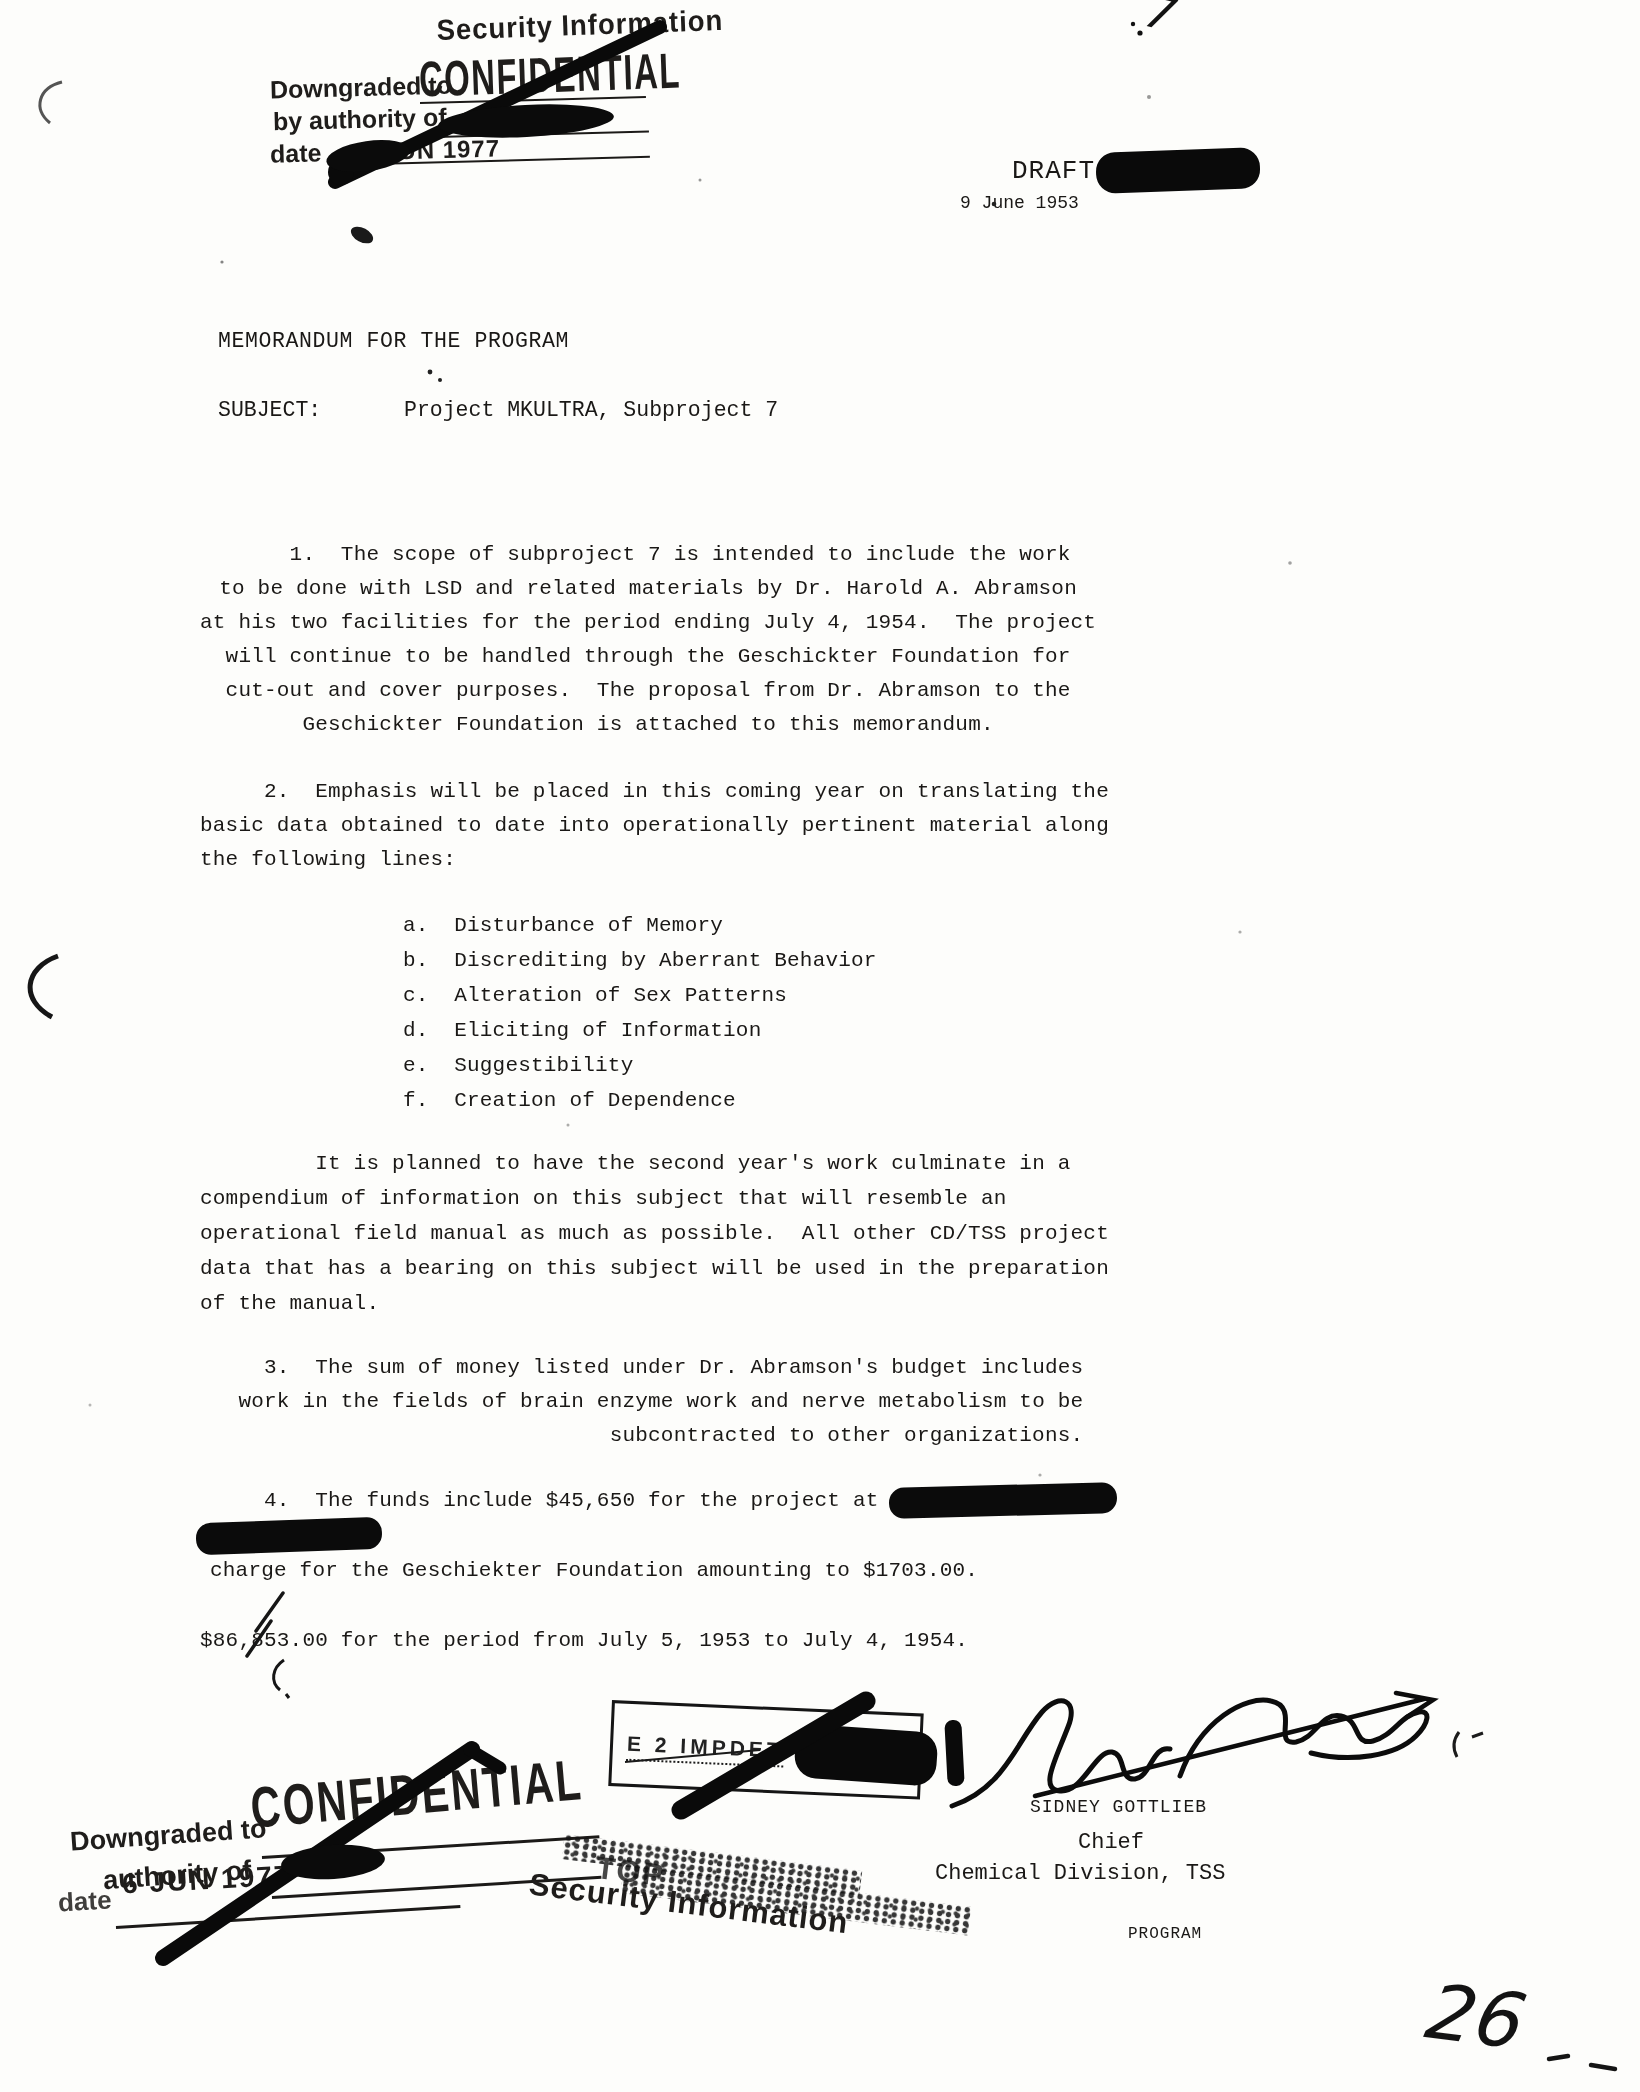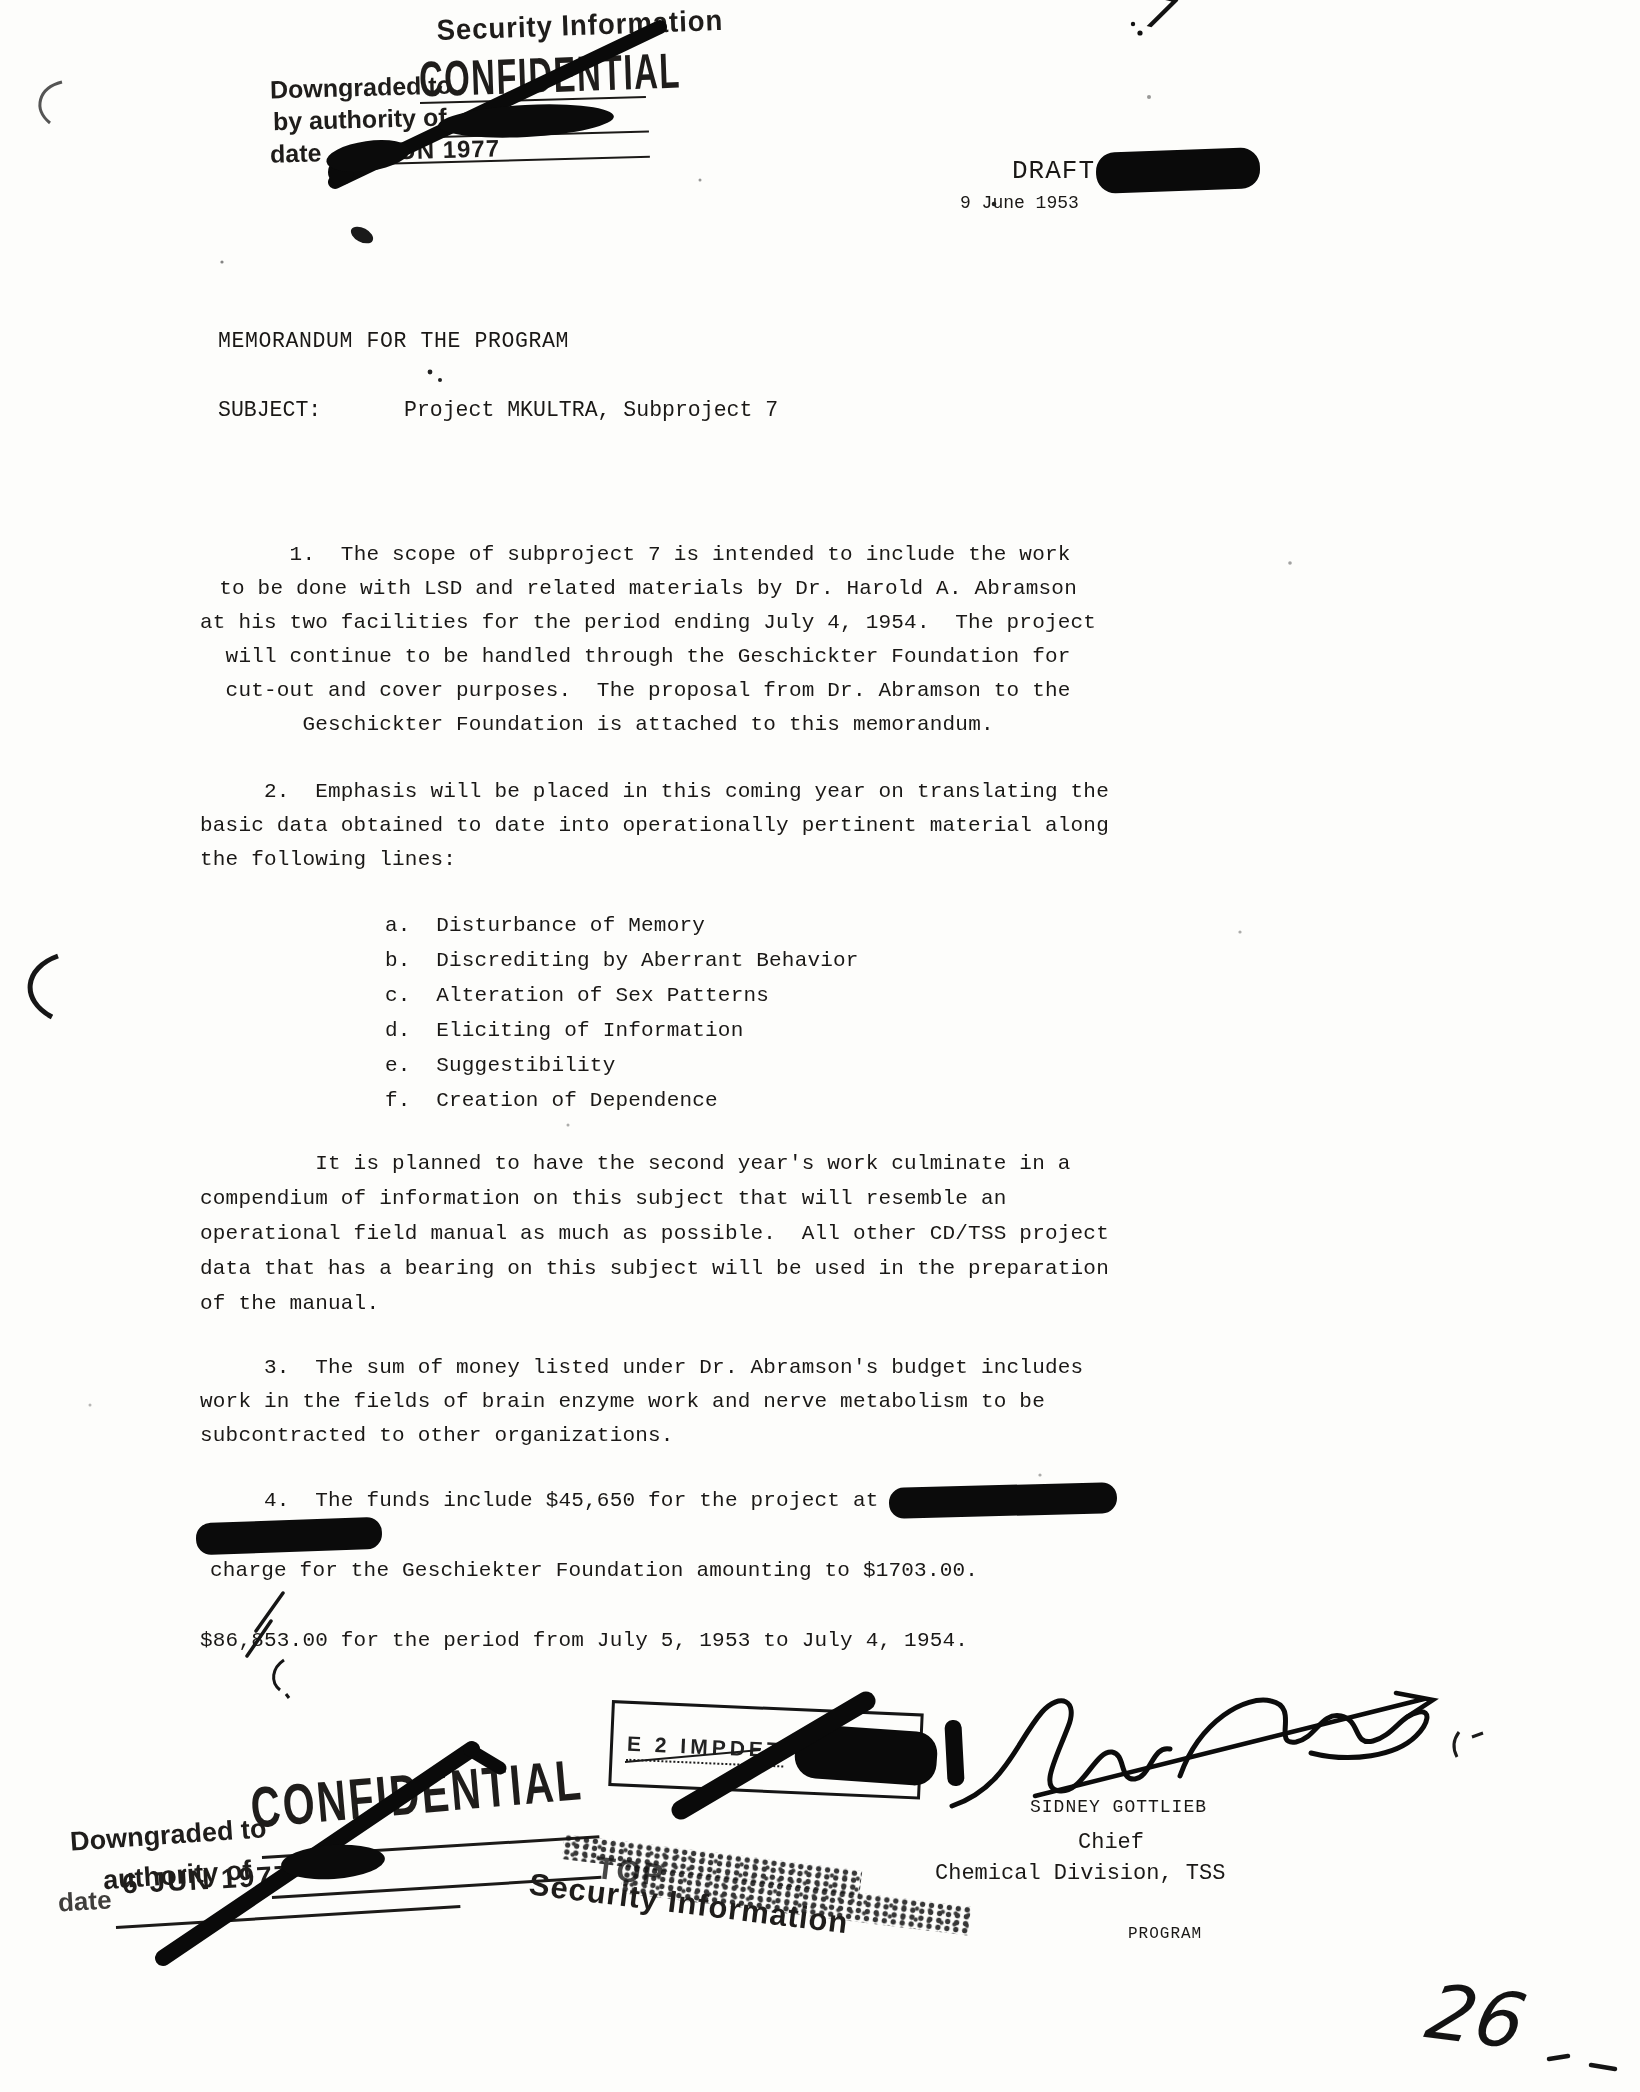--- a/index.html
+++ b/index.html
@@ -53,34 +53,34 @@
 to be done with LSD and related materials by Dr. Harold A. Abramson
 at his two facilities for the period ending July 4, 1954.  The project
 will continue to be handled through the Geschickter Foundation for
 cut-out and cover purposes.  The proposal from Dr. Abramson to the
 Geschickter Foundation is attached to this memorandum.</div>
 
   <div class="abs mono pre body-txt" style="left:200px;top:775px;">     2.  Emphasis will be placed in this coming year on translating the
 basic data obtained to date into operationally pertinent material along
 the following lines:</div>
 
-  <div class="abs mono pre body-txt35" style="left:385px;top:908px;">a.  Disturbance of Memory
+  <div class="abs mono pre body-txt35" style="left:403px;top:908px;">a.  Disturbance of Memory
 b.  Discrediting by Aberrant Behavior
 c.  Alteration of Sex Patterns
 d.  Eliciting of Information
 e.  Suggestibility
 f.  Creation of Dependence</div>
 
   <div class="abs mono pre body-txt35" style="left:200px;top:1146px;">         It is planned to have the second year's work culminate in a
 compendium of information on this subject that will resemble an
 operational field manual as much as possible.  All other CD/TSS project
 data that has a bearing on this subject will be used in the preparation
 of the manual.</div>
 
-  <div class="abs mono pre body-txt" style="left:200px;top:1351px;">     3.  The sum of money listed under Dr. Abramson's budget includes
+  <div class="abs mono pre body-txt" style="left:200px;top:1351px;text-align:right;">     3.  The sum of money listed under Dr. Abramson's budget includes
 work in the fields of brain enzyme work and nerve metabolism to be
 subcontracted to other organizations.</div>
 
   <div class="p4line mono pre" style="left:200px;top:1483px;">
     <span>     4.  The funds include $45,650 for the project at</span>
     <span class="redact-inline" style="width:228px;height:31px;margin-left:10px;transform:rotate(-1.5deg);"></span>
   </div>
   <div class="p4line mono pre" style="left:196px;top:1518px;">
     <span class="redact-inline" style="width:186px;height:32px;margin-right:6px;transform:rotate(-2deg);"></span>
   </div>

